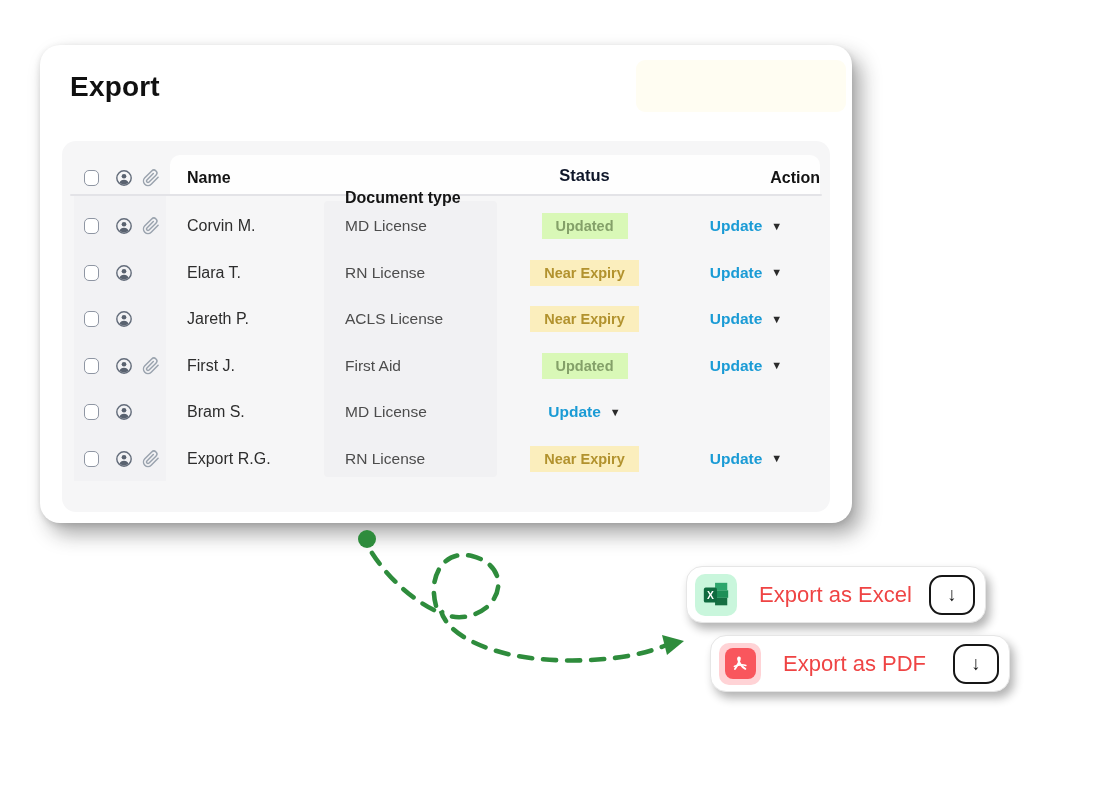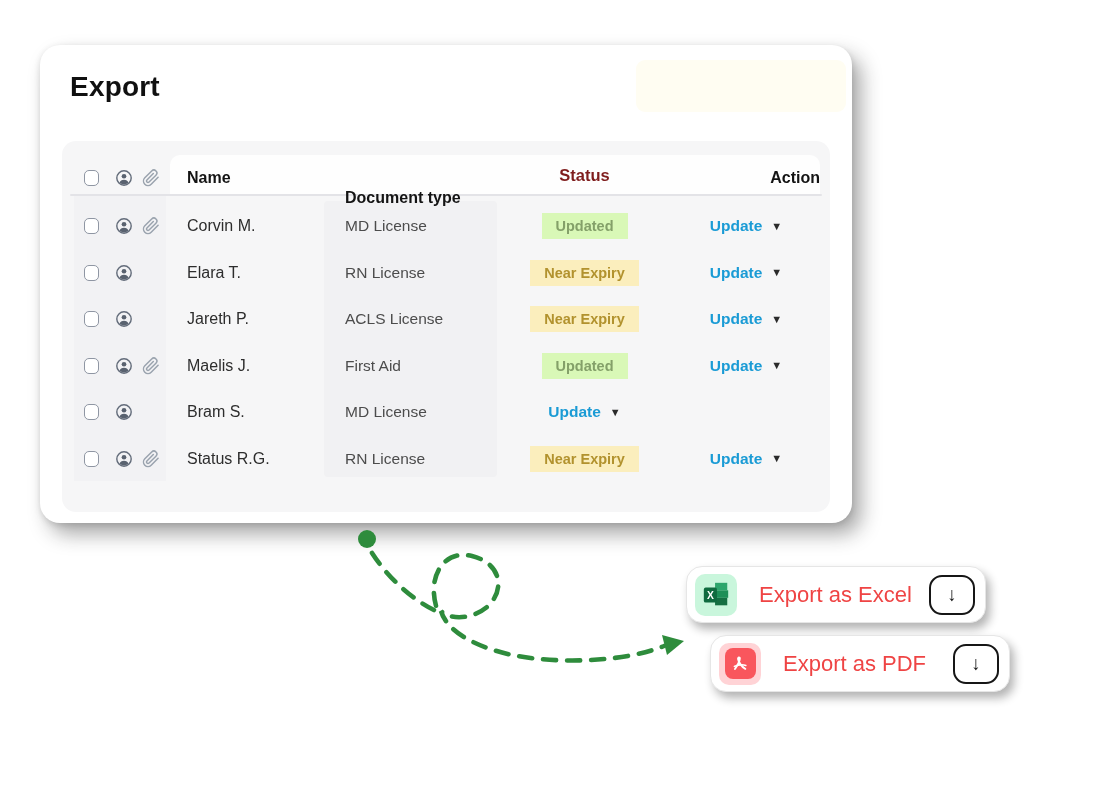--- a/index.html
+++ b/index.html
@@ -36,21 +36,21 @@
   .thead-row { top:8px; height:44px; }
   .cell-icons { display:flex; align-items:center; padding-left:10px; }
   .checkbox { width:15px; height:16px; border:1.8px solid #8f96a3; border-radius:5px;
               background:#fff; flex:0 0 auto; }
   .picon { margin-left:16px; width:18px; height:18px; display:inline-flex; }
   .clip  { margin-left:9px;  width:18px; height:18px; display:inline-flex; }
   .clip.hidden { visibility:hidden; }
 
   .hname { padding-left:21px; font-size:16px; font-weight:700; color:#141414; }
   .hdoc  { padding-left:21px; font-size:16px; font-weight:700; color:#141414;margin-top:40px; }
-  .hstatus { text-align:center; font-size:16.5px; font-weight:700; color:#7f1d1d;
+  .hstatus { text-align:center; font-size:16.5px; font-weight:700; color:#0f172a;
              position:relative; top:-3px; }
   .haction { text-align:right; font-size:16px; font-weight:700; color:#141414; }
 
   .cname { padding-left:21px; font-size:16px; font-weight:500; color:#2d2d2d; }
   .cdoc  { padding-left:21px; font-size:15.5px; color:#4c4c4c; }
   .cstatus { text-align:center; }
   .badge { display:inline-block; padding:5px 14px; border-radius:0;
            font-size:14.5px; font-weight:600; white-space:nowrap; }
   .caction { text-align:center; }
   .update-link { display:inline-flex; align-items:center; gap:9px; cursor:pointer; }
@@ -208,21 +208,21 @@
             <circle cx="12" cy="9.6" r="3.1" fill="#59626f"></circle>
             <path d="M12 14.2c-2.9 0-5.2 1.7-6 4.1a9.6 9.6 0 0 0 12 0c-.8-2.4-3.1-4.1-6-4.1z" fill="#59626f"></path>
           </svg>
         </span>
         <span class="clip">
           <svg viewBox="0 0 24 24" width="18" height="18" fill="none" stroke="#9aa3ae" stroke-width="2" stroke-linecap="round">
             <path d="M21.44 11.05l-9.19 9.19a6 6 0 0 1-8.49-8.49l9.19-9.19a4 4 0 0 1 5.66 5.66l-9.2 9.19a2 2 0 0 1-2.83-2.83l8.49-8.48"></path>
           </svg>
         </span>
       </div>
-      <div class="cname">Maelis J.</div>
+      <div class="cname">First J.</div>
       <div class="cdoc">First Aid</div>
       <div class="cstatus"><span class="badge" style="background: rgb(217, 248, 183); color: rgb(132, 160, 105);">Updated</span></div>
       <div class="caction">
         <span class="update-link">
           <span class="update-txt">Update</span>
           <span class="caret">▼</span>
         </span>
       </div>
     </div>
 
@@ -261,21 +261,21 @@
             <circle cx="12" cy="9.6" r="3.1" fill="#59626f"></circle>
             <path d="M12 14.2c-2.9 0-5.2 1.7-6 4.1a9.6 9.6 0 0 0 12 0c-.8-2.4-3.1-4.1-6-4.1z" fill="#59626f"></path>
           </svg>
         </span>
         <span class="clip">
           <svg viewBox="0 0 24 24" width="18" height="18" fill="none" stroke="#9aa3ae" stroke-width="2" stroke-linecap="round">
             <path d="M21.44 11.05l-9.19 9.19a6 6 0 0 1-8.49-8.49l9.19-9.19a4 4 0 0 1 5.66 5.66l-9.2 9.19a2 2 0 0 1-2.83-2.83l8.49-8.48"></path>
           </svg>
         </span>
       </div>
-      <div class="cname">Status R.G.</div>
+      <div class="cname">Export R.G.</div>
       <div class="cdoc">RN License</div>
       <div class="cstatus"><span class="badge" style="background: rgb(251, 238, 189); color: rgb(178, 146, 46);">Near Expiry</span></div>
       <div class="caction">
         <span class="update-link">
           <span class="update-txt">Update</span>
           <span class="caret">▼</span>
         </span>
       </div>
     </div>
   </div>

